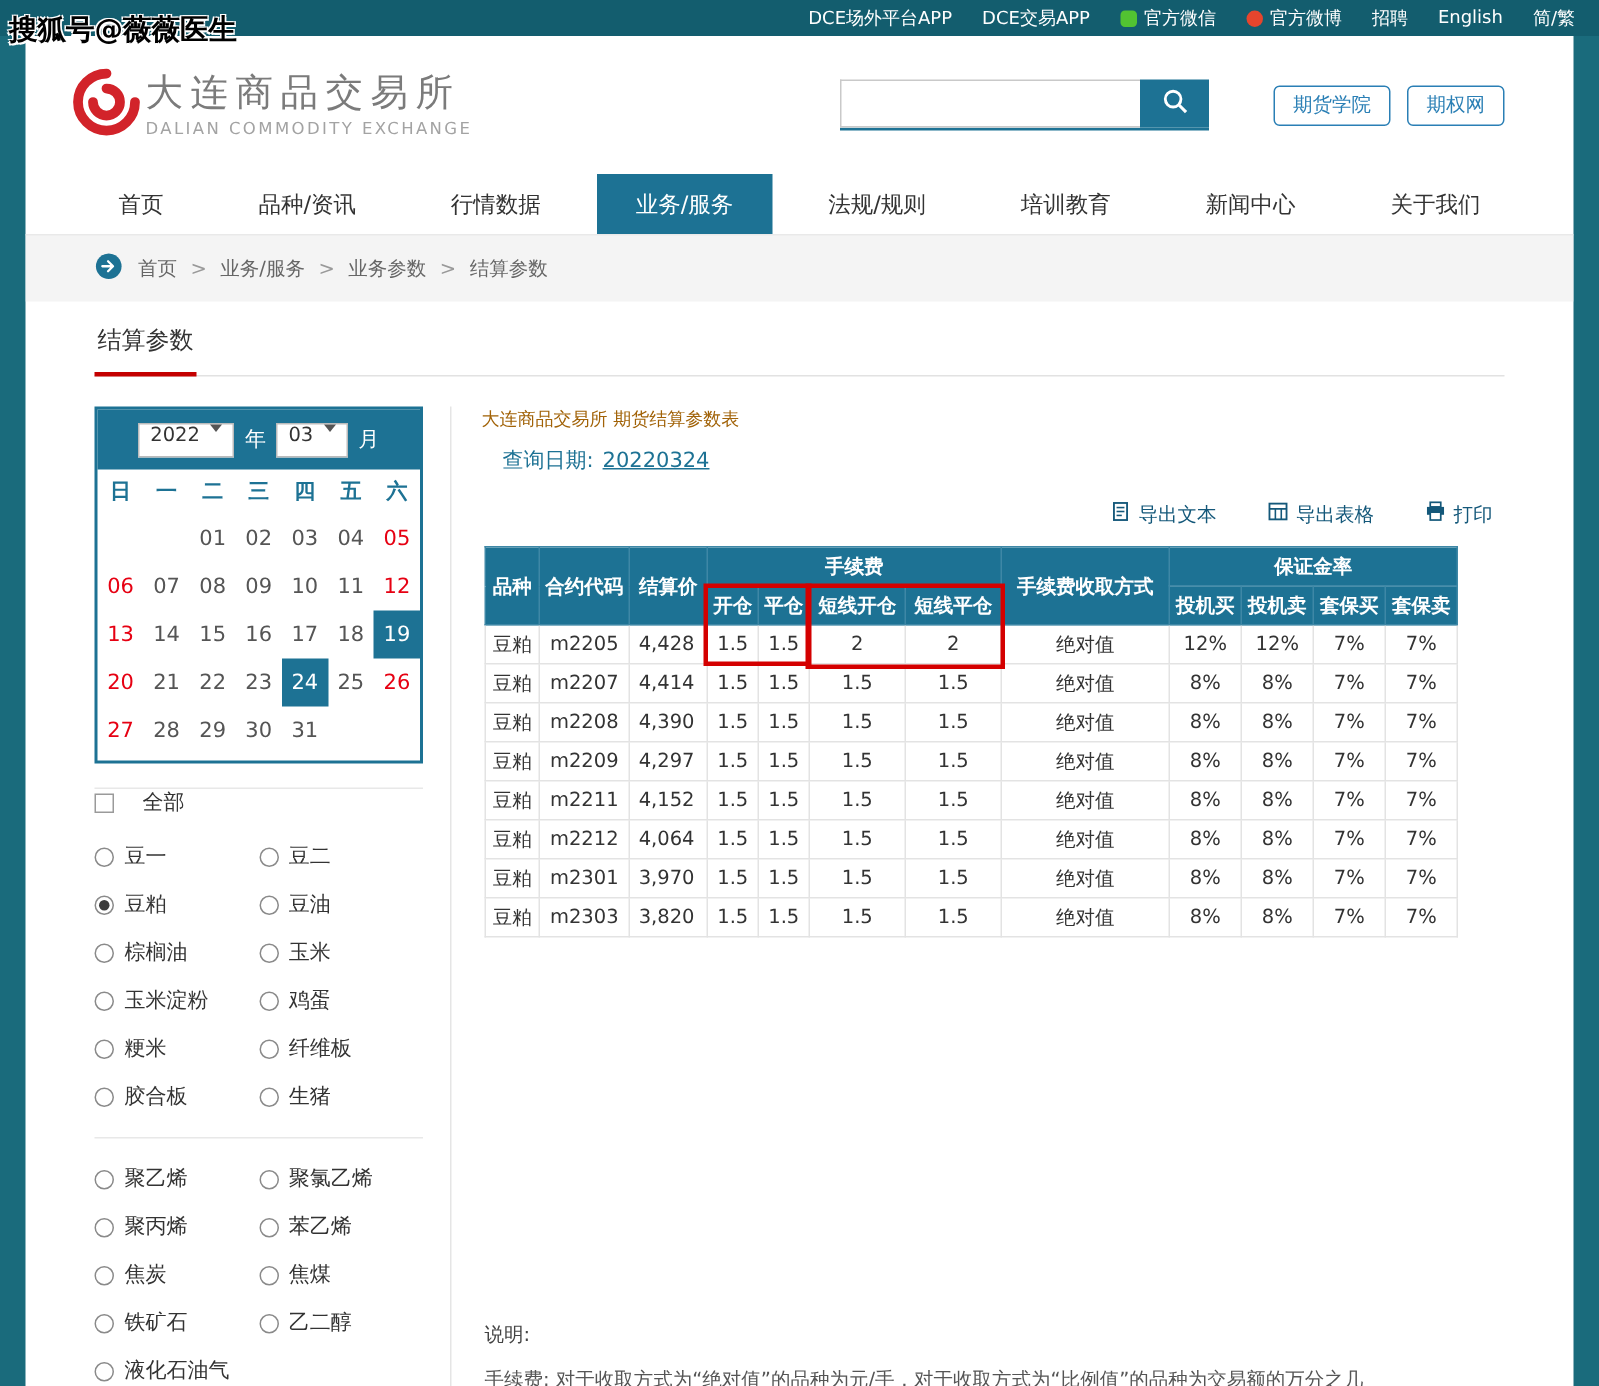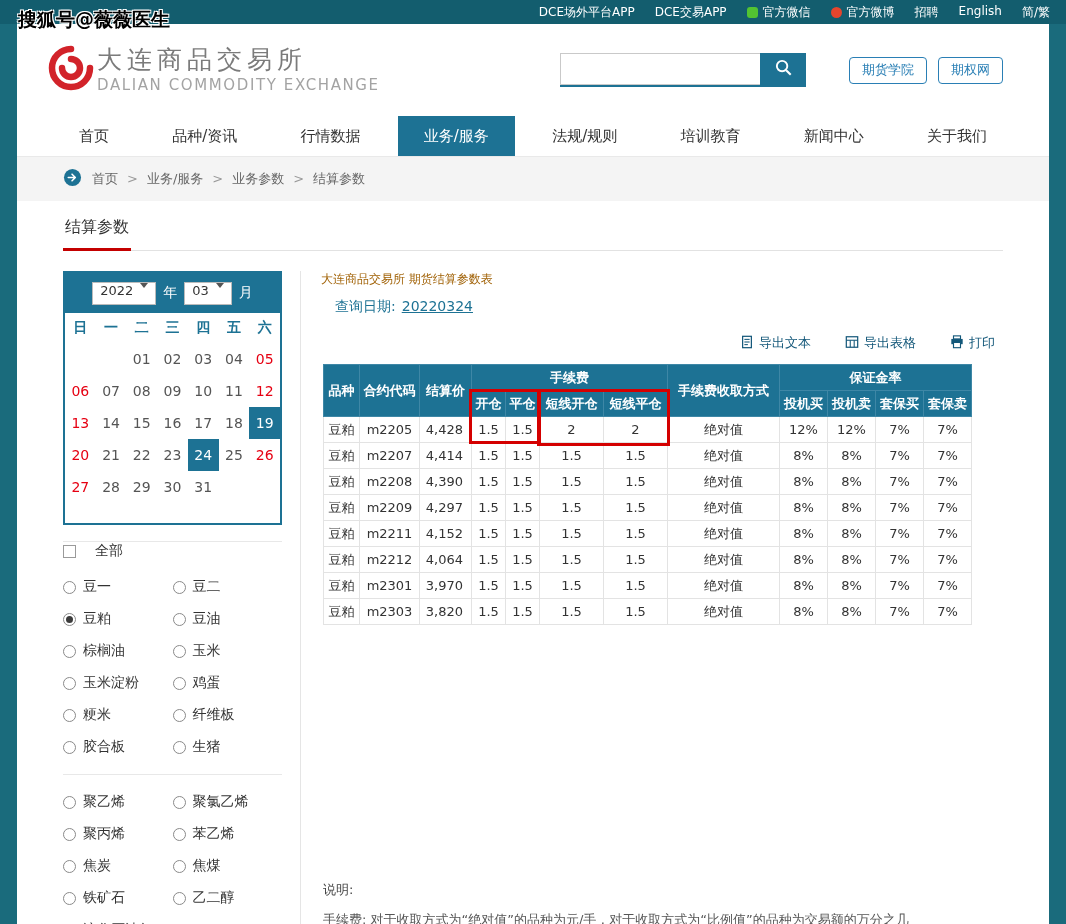--- a/index.html
+++ b/index.html
@@ -5,40 +5,40 @@
   * { box-sizing: border-box; margin: 0; padding: 0; }
   html, body { width: 1066px; height: 924px; }
   body {
     font-family: "DejaVu Sans", "Liberation Sans", sans-serif;
     background: #1a6b7c;
     position: relative;
     overflow: hidden;
   }
   
   .watermark {
-    position: absolute; top: 7px; left: 18px; z-index: 60;
+    position: absolute; top: 7px; left: 6px; z-index: 60;
     font-size: 19px; font-weight: bold; color: #000;
     text-shadow: -1px -1px 0 #fff, 1px -1px 0 #fff, -1px 1px 0 #fff, 1px 1px 0 #fff;
   }
   
   .topbar {
     height: 24px; background: #135d6e;
     display: flex; justify-content: flex-end; align-items: center;
     gap: 20px; padding: 0 16px; position: relative; z-index: 10;
   }
   .tb-item { color: #fff; font-size: 12px; display: flex; align-items: center; gap: 5px; cursor: pointer; white-space: nowrap; }
   .tb-item.wechat::before { content: ""; width: 11px; height: 11px; border-radius: 3px; background: #52c332; }
   .tb-item.weibo::before  { content: ""; width: 11px; height: 11px; border-radius: 50%; background: #e6452d; }
   
   .page { width: 1032px; height: 900px; margin: 0 auto; background: #fff; overflow: hidden; }
   
   .masthead { height: 92px; display: flex; align-items: center; padding: 0 46px 0 28px; }
   .logo { display: flex; align-items: center; gap: 0; }
   .logo-text .logo-title { font-size: 25px; color: #7b7b7b; letter-spacing: 5px; line-height: 1.1; }
-  .logo-text .logo-sub { font-size: 15px; color: #a3a3a3; letter-spacing: 1.6px; margin-top: 3px; }
+  .logo-text .logo-sub { font-size: 11px; color: #a3a3a3; letter-spacing: 1.6px; margin-top: 3px; }
   .head-right { margin-left: auto; display: flex; align-items: center; }
   .search-group { display: flex; border-bottom: 2px solid #1d7294; margin-right: 32px; }
   .search-input { width: 200px; height: 32px; border: 1px solid #c9c9c9; border-right: none; padding: 0 8px; font-size: 13px; outline: none; font-family: inherit; }
   .search-btn { width: 46px; height: 32px; background: #1d7294; border: none; display: flex; align-items: center; justify-content: center; cursor: pointer; }
   .head-btn {
     height: 27px; padding: 0 12px; margin-left: 11px;
     border: 1px solid #2a7fb5; border-radius: 4px; background: #fff;
     color: #2a7fb5; font-size: 13px; display: flex; align-items: center; cursor: pointer; white-space: nowrap;
   }
   
@@ -57,21 +57,21 @@
   
   .content { display: flex; height: 682px; padding: 20px 46px 0; align-items: stretch; }
   .leftpanel { width: 238px; padding-right: 18px; border-right: 1px solid #e5e5e5; display: flex; flex-direction: column; }
   
   .calendar { border: 2px solid #1d7294; }
   .cal-head { background: #1d7294; height: 40px; display: flex; align-items: center; justify-content: center; gap: 7px; color: #fff; font-size: 14px; }
   .sel-box { background: #fff; color: #333; font-size: 13px; height: 23px; display: flex; align-items: flex-start; gap: 7px; padding: 0 7px; border: 1px solid #bbb; cursor: pointer; }
   .sel-box .caret { width: 0; height: 0; border-left: 4px solid transparent; border-right: 4px solid transparent; border-top: 5px solid #555; }
   .weekdays { display: grid; grid-template-columns: repeat(7, 1fr); height: 30px; align-items: center; }
   .wd { text-align: center; color: #1d7294; font-size: 14px; font-weight: bold; }
-  .days { display: grid; grid-template-columns: repeat(7, 1fr); padding-bottom: 20px; }
+  .days { display: grid; grid-template-columns: repeat(7, 1fr); padding-bottom: 4px; }
   .day { height: 32px; display: flex; align-items: center; justify-content: center; font-size: 14px; color: #555; cursor: pointer; }
   .day.red { color: #e60012; }
   .day.sel { background: #1d7294; color: #fff; }
   
   .select-all { display: flex; align-items: center; gap: 19px; margin-top: 16px; padding-top: 0; border-top: 1px solid #e8e8e8; font-size: 14px; color: #333; cursor: pointer; }
   .checkbox { width: 13px; height: 13px; border: 1px solid #9a9a9a; background: #fff; flex: 0 0 auto; }
   .radio-grid { display: grid; grid-template-columns: 1fr 1fr; row-gap: 14px; margin-top: 18px; }
   .radio-item { display: flex; align-items: center; gap: 7px; font-size: 14px; color: #333; cursor: pointer; white-space: nowrap; }
   .radio { width: 13px; height: 13px; border: 1px solid #8a8a8a; border-radius: 50%; background: #fff; display: flex; align-items: center; justify-content: center; flex: 0 0 auto; }
   .radio .dot { width: 7px; height: 7px; border-radius: 50%; background: #3b3b3b; display: none; }

